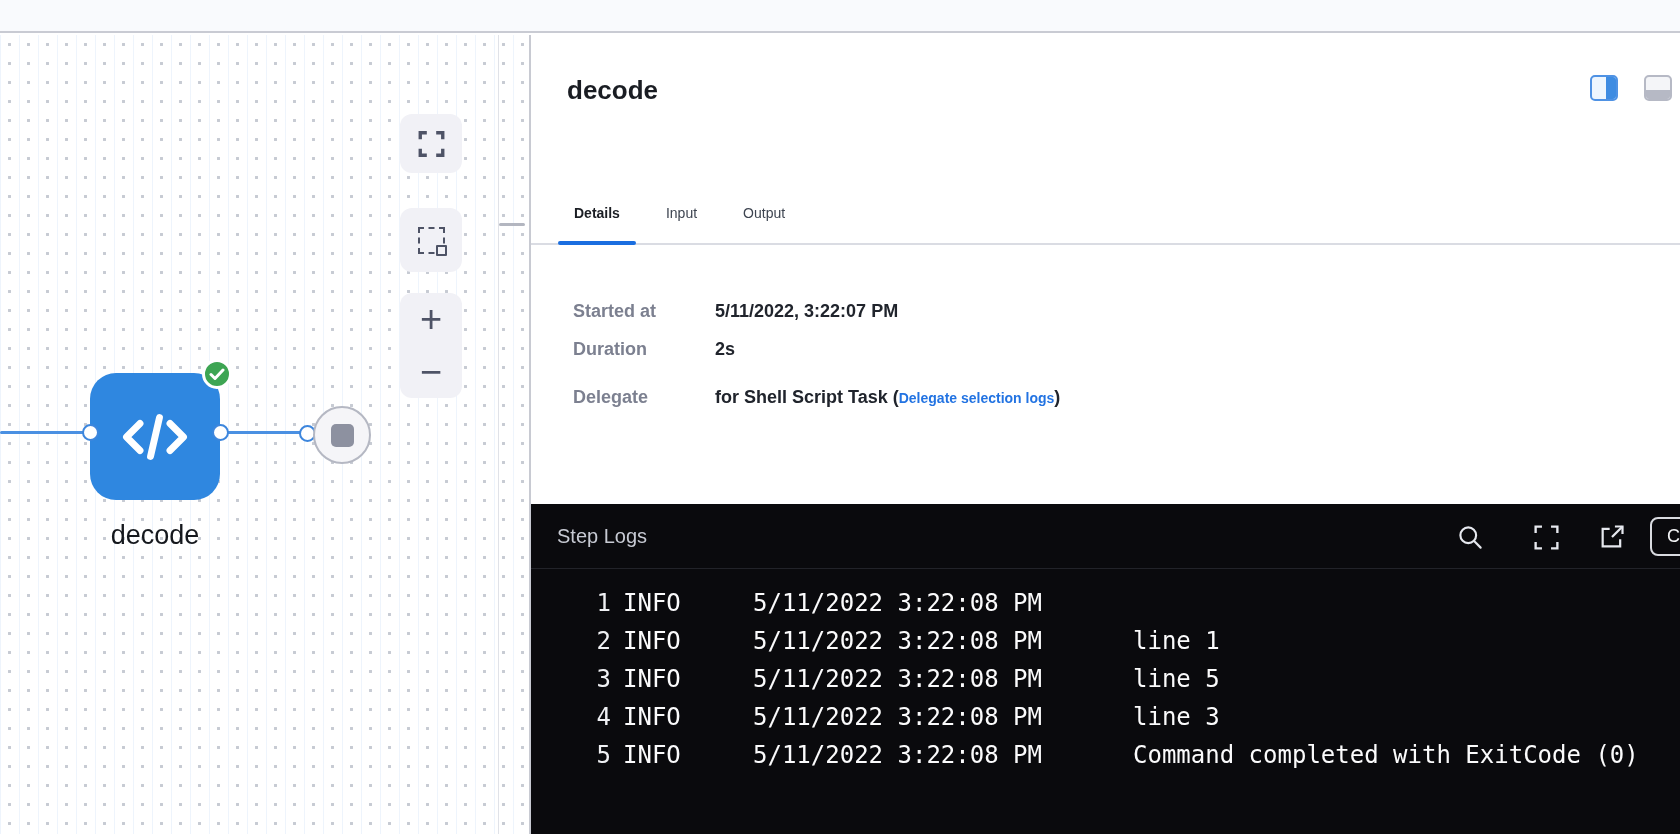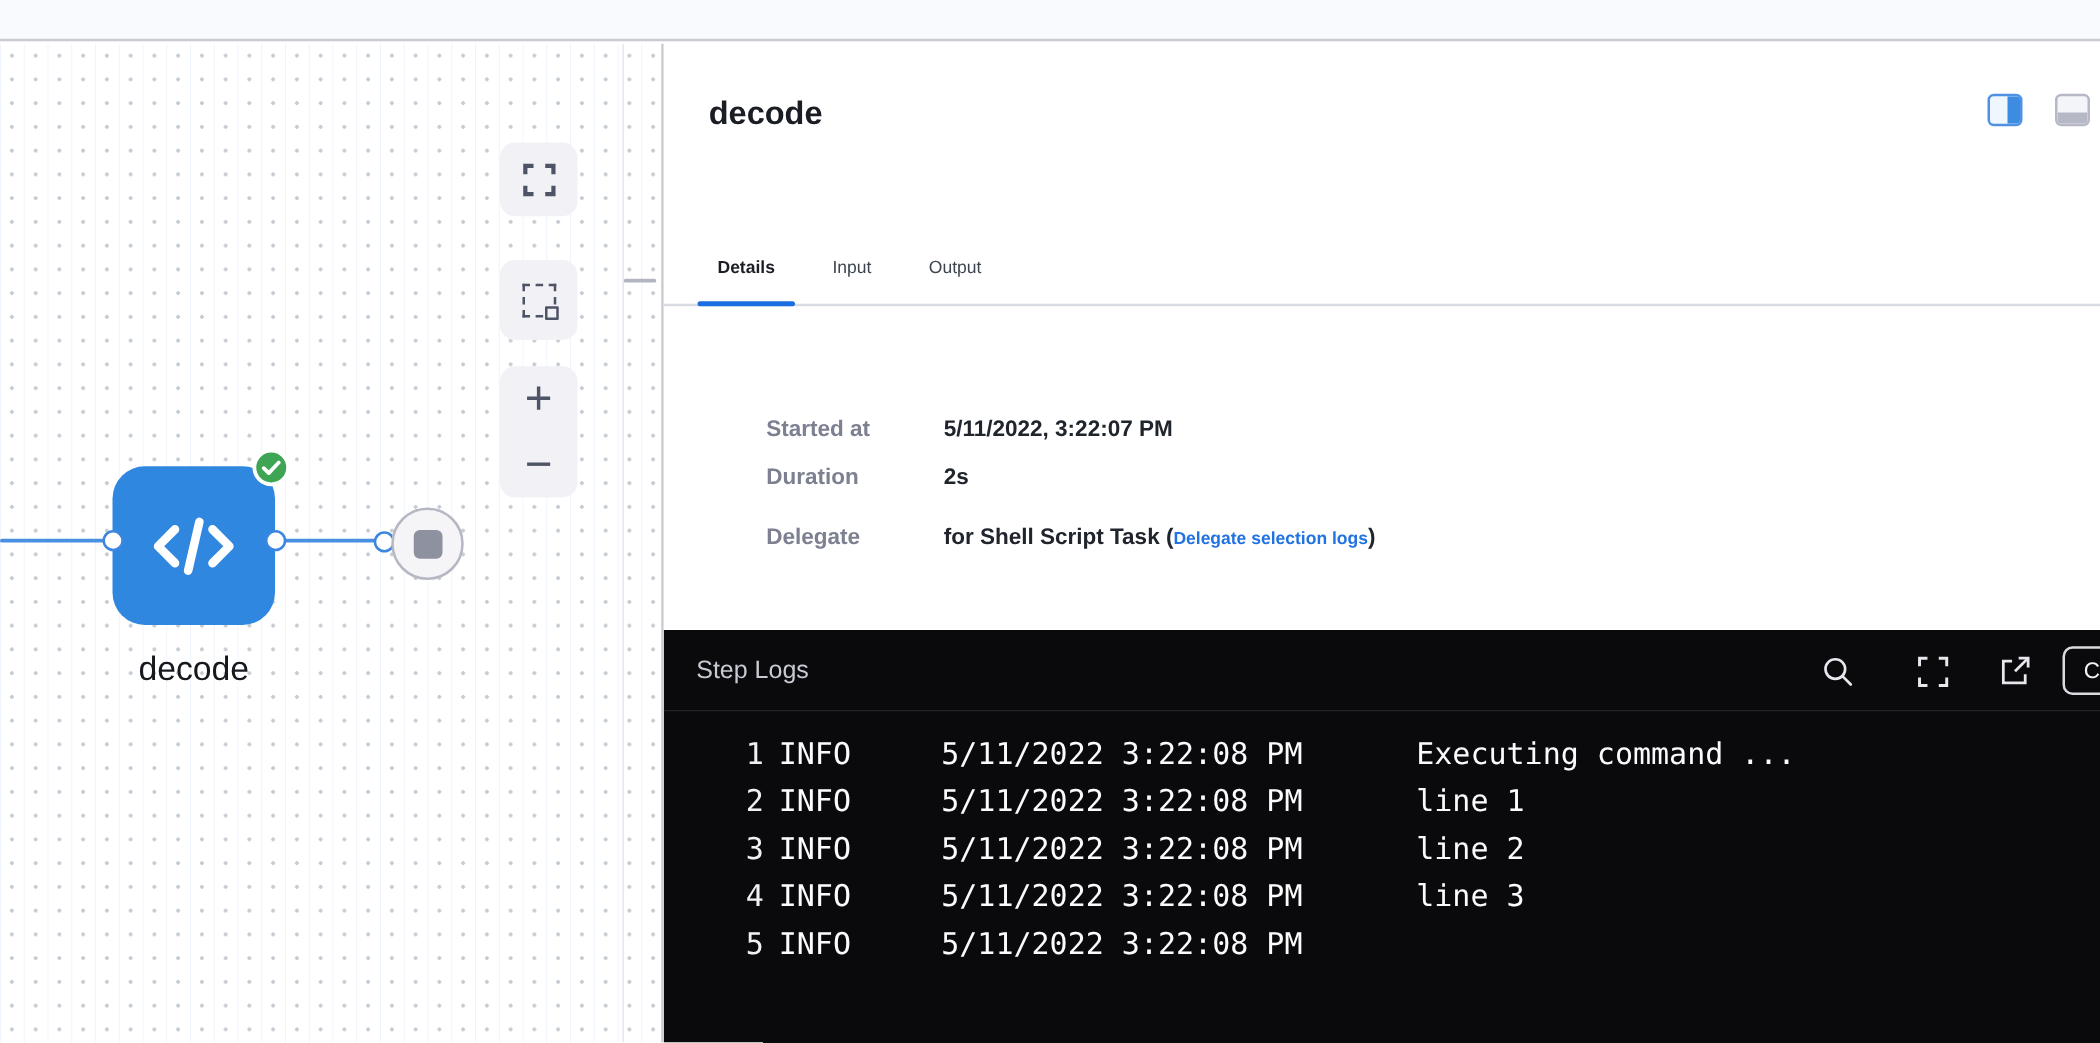--- a/index.html
+++ b/index.html
@@ -67,21 +67,21 @@
   .lt-bottom { border:2px solid #b6b9c5; background:#f4f5f8; }
   .lt-bottom::after { content:""; position:absolute; left:0; right:0; bottom:0; height:42%; background:#b6b9c5; }
 
   .tabs { position:absolute; left:0; top:140px; width:1149px; height:70px;
     border-bottom:2px solid #dadce3; display:flex; align-items:flex-end; padding-left:27px; }
   .tab { position:relative; font-size:14px; color:#3d4450; padding:0 16px 22px 16px; margin-right:14px; cursor:pointer; }
   .tab.active { font-weight:700; color:#1b1e24; }
   .tab.active::after { content:""; position:absolute; left:0; right:0; bottom:-2px; height:4px;
     background:var(--tab_active_underline,#1a6ee0); border-radius:2px; }
 
-  .details { position:absolute; left:42px; top:210px; right:0; padding-top:88px;margin-left:40px; }
+  .details { position:absolute; left:42px; top:210px; right:0; padding-top:56px; }
   .detail-row { display:flex; align-items:baseline; height:38px; }
   .detail-row.last { margin-top:10px; }
   .d-label { width:142px; font-size:18px; font-weight:600; color:var(--label_gray,#7c8090); }
   .d-value { font-size:18px; font-weight:700; color:#20242c; }
   .d-link { font-size:14px; font-weight:700; color:var(--link_blue,#2273e2); cursor:pointer; }
 
   
   .logs { position:absolute; left:0; top:469px; width:1149px; height:406px; background:var(--log_bg,#0a0a0d); }
   .logs-header { position:relative; height:65px; border-bottom:1px solid #222329; }
   .logs-title { position:absolute; left:26px; top:21px; font-size:20px; color:#c7cad3; }
@@ -228,41 +228,41 @@
           </span>
         </div>
         <div class="console-btn">Co</div>
       </div>
 
       <div class="log-body">
         <div class="log-line">
           <span class="ln">1</span>
           <span class="lvl">INFO</span>
           <span class="ts">5/11/2022 3:22:08 PM</span>
-          <span class="msg">Executing command ...</span>
         </div>
         <div class="log-line">
           <span class="ln">2</span>
           <span class="lvl">INFO</span>
           <span class="ts">5/11/2022 3:22:08 PM</span>
           <span class="msg">line 1</span>
         </div>
         <div class="log-line">
           <span class="ln">3</span>
           <span class="lvl">INFO</span>
           <span class="ts">5/11/2022 3:22:08 PM</span>
-          <span class="msg">line 2</span>
+          <span class="msg">line 5</span>
         </div>
         <div class="log-line">
           <span class="ln">4</span>
           <span class="lvl">INFO</span>
           <span class="ts">5/11/2022 3:22:08 PM</span>
           <span class="msg">line 3</span>
         </div>
         <div class="log-line">
           <span class="ln">5</span>
           <span class="lvl">INFO</span>
           <span class="ts">5/11/2022 3:22:08 PM</span>
+          <span class="msg">Command completed with ExitCode (0)</span>
         </div>
       </div>
     </div>
   </div>
 </div>
 
 </body></html>

